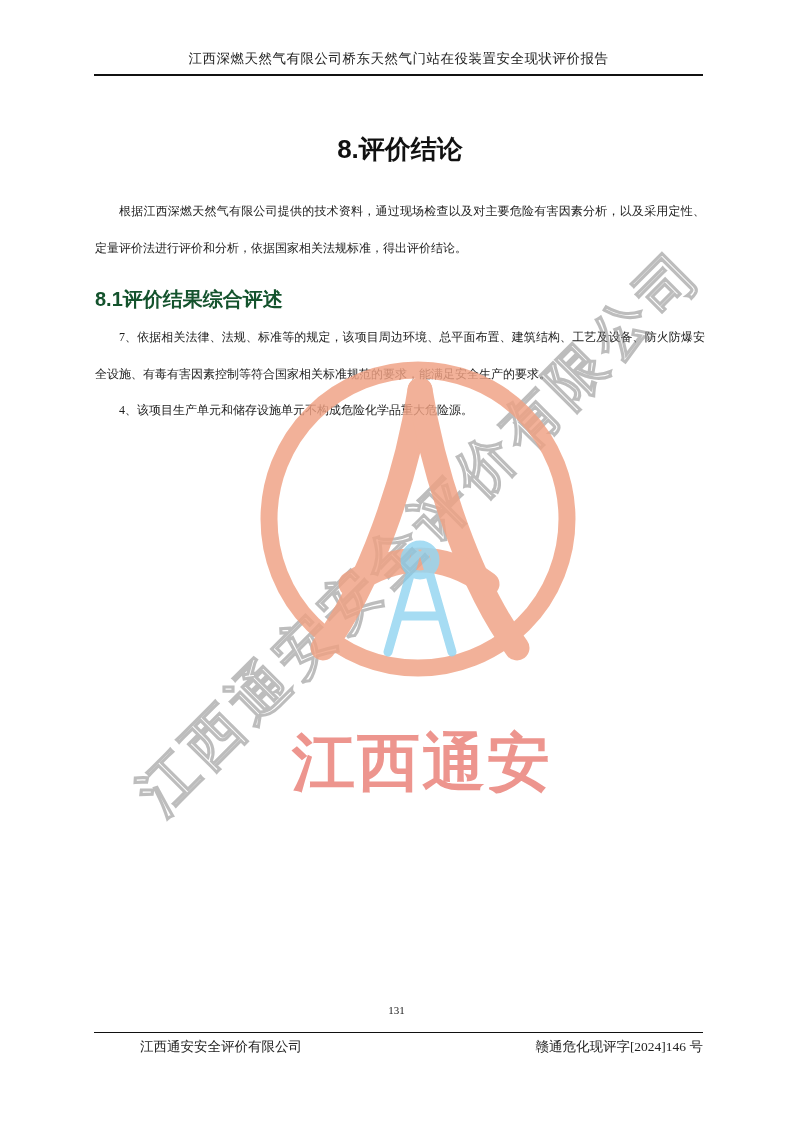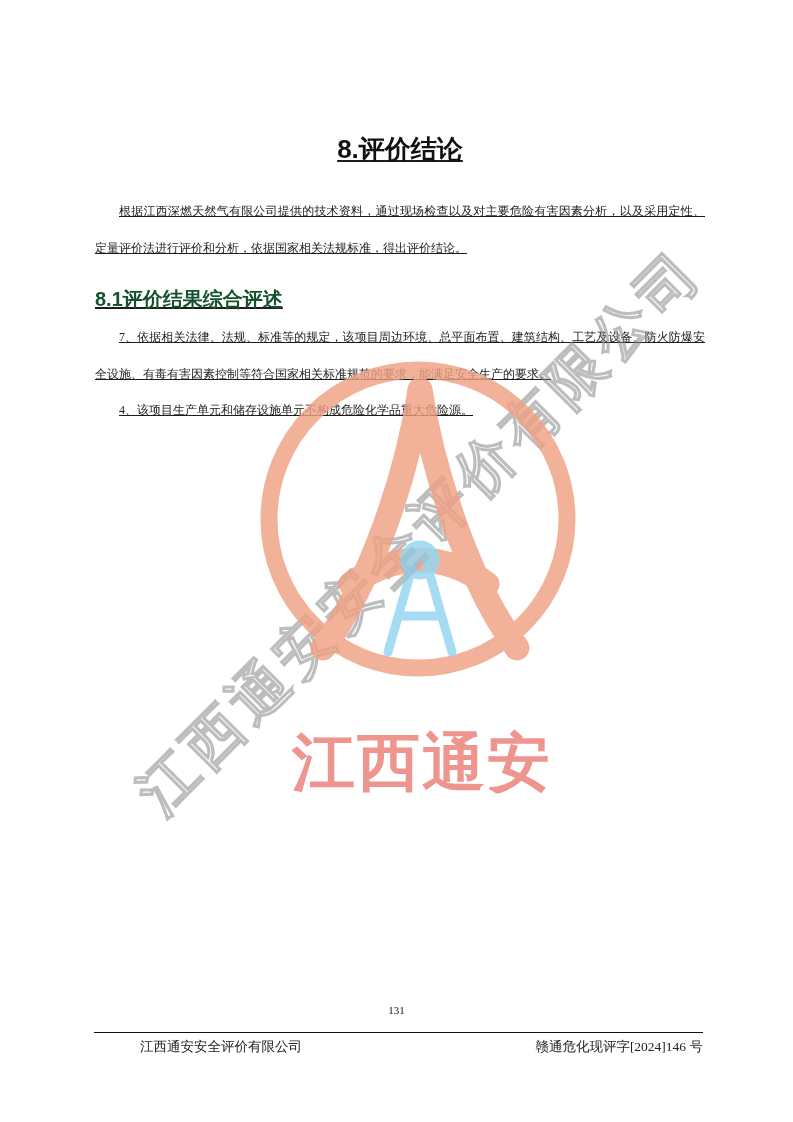--- a/index.html
+++ b/index.html
@@ -19,21 +19,21 @@
     text-align:center;
     font-size:13.5px;
     letter-spacing:.5px;
     padding-bottom:6px;
     border-bottom:2px solid #111;
     color:#222;
   }
   
   .content{
     position:absolute;
-    left:95px;right:88px;top:118px;text-decoration:underline;
+    left:95px;right:88px;top:118px;
   }
   h1.doc-title{
     margin:14px 0 26px 0;
     text-align:center;
     font-size:26px;
     font-weight:bold;
     font-family:"Liberation Sans","DejaVu Sans",sans-serif;
     color:#111;
   }
   .content p{
@@ -107,20 +107,21 @@
     font-family:"Liberation Sans","DejaVu Sans",sans-serif;
     letter-spacing:2px;
     color:rgba(221,52,38,0.52);
   }
 </style>
 </head>
 <body>
 
 <div class="page">
 
+  <div class="running-header">江西深燃天然气有限公司桥东天然气门站在役装置安全现状评价报告</div>
 
   <div class="content">
     <h1 class="doc-title">8.评价结论</h1>
 
     <p>根据江西深燃天然气有限公司提供的技术资料，通过现场检查以及对主要危险有害因素分析，以及采用定性、定量评价法进行评价和分析，依据国家相关法规标准，得出评价结论。</p>
 
     <h2 class="section-heading">8.1评价结果综合评述</h2>
 
     <p>7、依据相关法律、法规、标准等的规定，该项目周边环境、总平面布置、建筑结构、工艺及设备、防火防爆安全设施、有毒有害因素控制等符合国家相关标准规范的要求，能满足安全生产的要求。</p>
     <p>4、该项目生产单元和储存设施单元不构成危险化学品重大危险源。</p>

